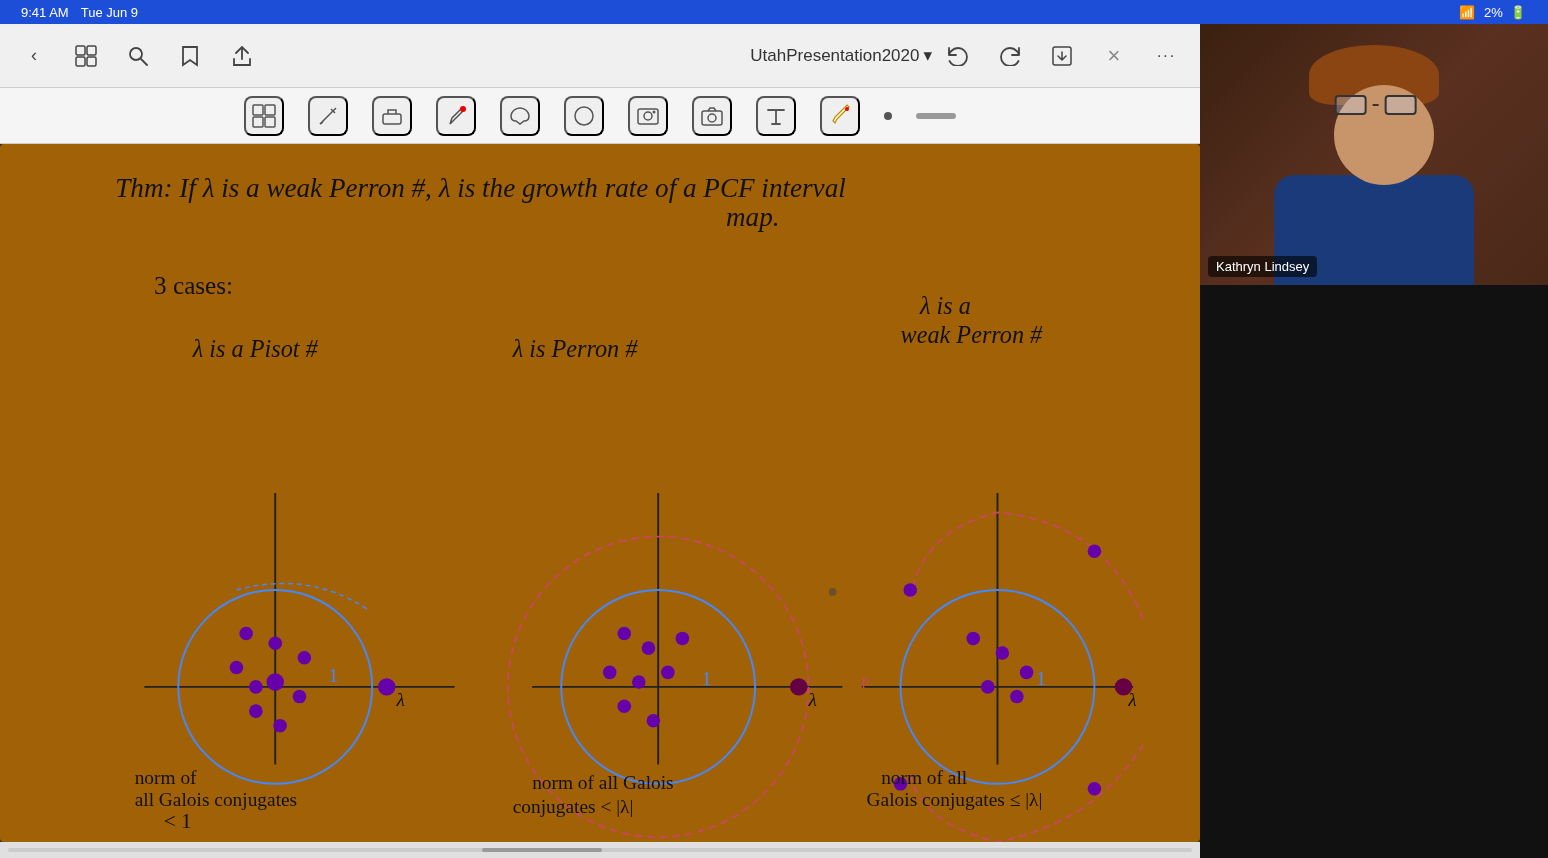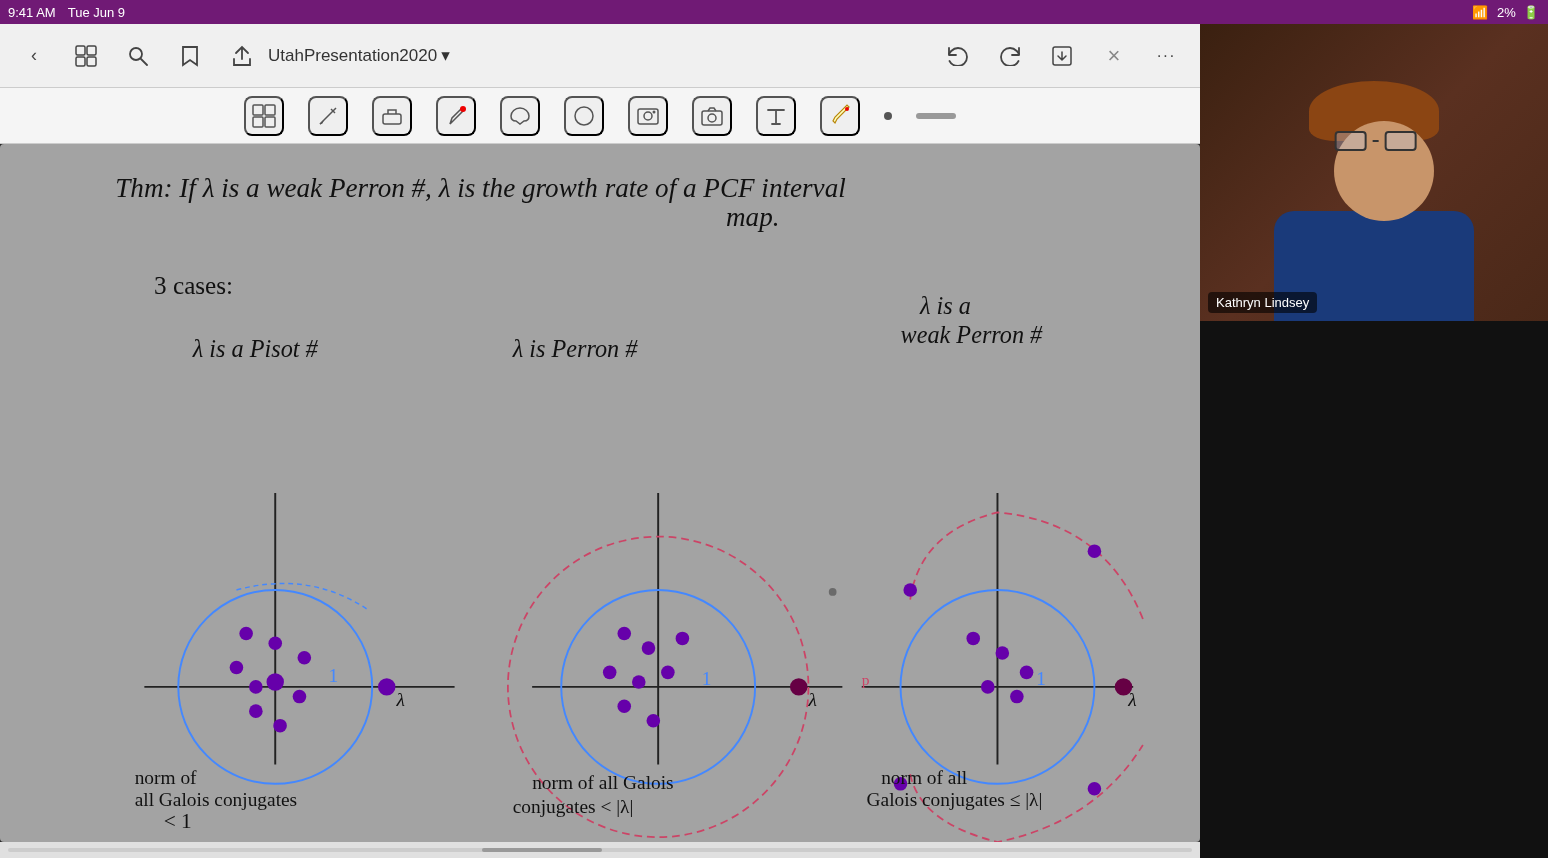--- a/index.html
+++ b/index.html
@@ -8,24 +8,24 @@
       height: 858px;
       background: #1a1a1a;
       font-family: -apple-system, BlinkMacSystemFont, sans-serif;
       overflow: hidden;
       display: flex;
       flex-direction: column;
     }
 
     
     .status-bar {
-      background: #701a75;
+      background: #1d4ed8;
       color: #fff;
       font-size: 13px;
-      padding: 4px 8px;
+      padding: 4px 21px;
       display: flex;
       justify-content: space-between;
       align-items: center;
       height: 24px;
     }
     .status-left { display: flex; gap: 12px; }
     .status-right { display: flex; gap: 8px; align-items: center; }
 
     
     .main-layout {
@@ -46,21 +46,21 @@
     .toolbar {
       background: #f0f0f0;
       height: 64px;
       display: flex;
       align-items: center;
       padding: 0 16px;
       gap: 8px;
       border-bottom: 1px solid #ccc;
     }
     .toolbar-left { display: flex; gap: 16px; align-items: center; }
-    .toolbar-center { flex: 1; display: flex; justify-content: flex-start; align-items: center; }
+    .toolbar-center { flex: 1; display: flex; justify-content: flex-end; align-items: center; }
     .toolbar-right { display: flex; gap: 16px; align-items: center; }
 
     .app-title {
       font-size: 17px;
       font-weight: 500;
       color: #333;
       display: flex;
       align-items: center;
       gap: 4px;
     }
@@ -109,21 +109,21 @@
     .content-area {
       flex: 1;
       display: flex;
       flex-direction: column;
       overflow: hidden;
     }
 
     
     .whiteboard {
       flex: 1;
-      background: #a3a3a3;
+      background: #a16207;
       margin: 0;
       border-radius: 4px;
       position: relative;
       overflow: hidden;
     }
 
     .whiteboard-svg {
       position: absolute;
       top: 0; left: 0;
       width: 100%; height: 100%;
@@ -155,21 +155,21 @@
 
     
     .video-panel {
       width: 348px;
       background: #1a1a1a;
       display: flex;
       flex-direction: column;
     }
     .video-frame {
       width: 348px;
-      height: 297px;
+      height: 261px;
       background: #c2410c;
       position: relative;
       overflow: hidden;
     }
     .video-name-tag {
       position: absolute;
       bottom: 8px;
       left: 8px;
       background: rgba(0,0,0,0.6);
       color: #fff;

